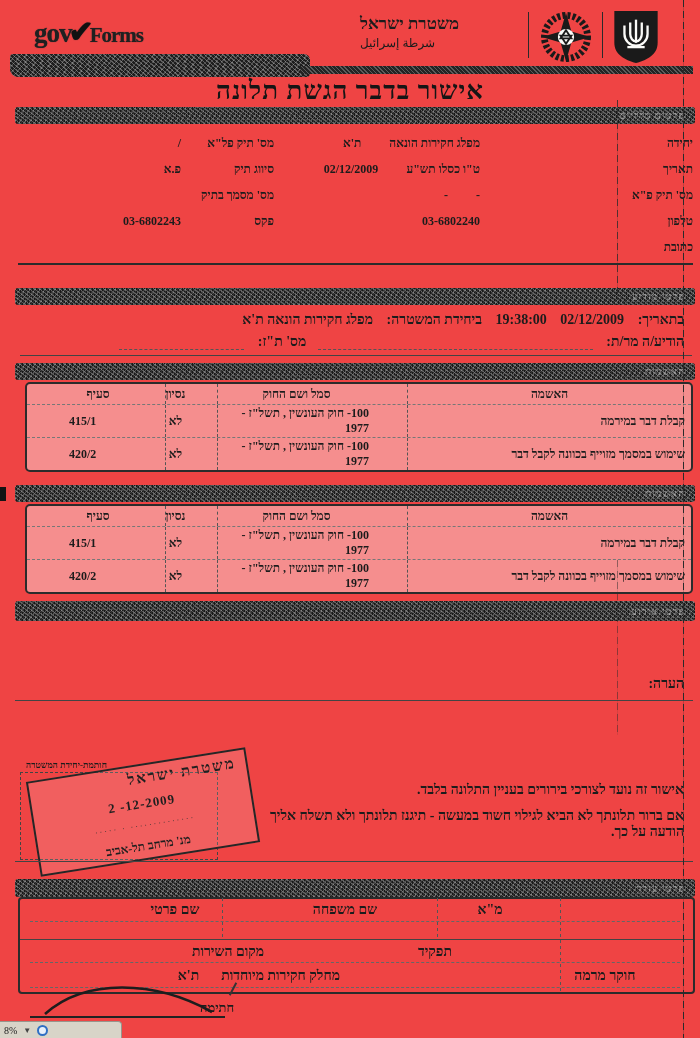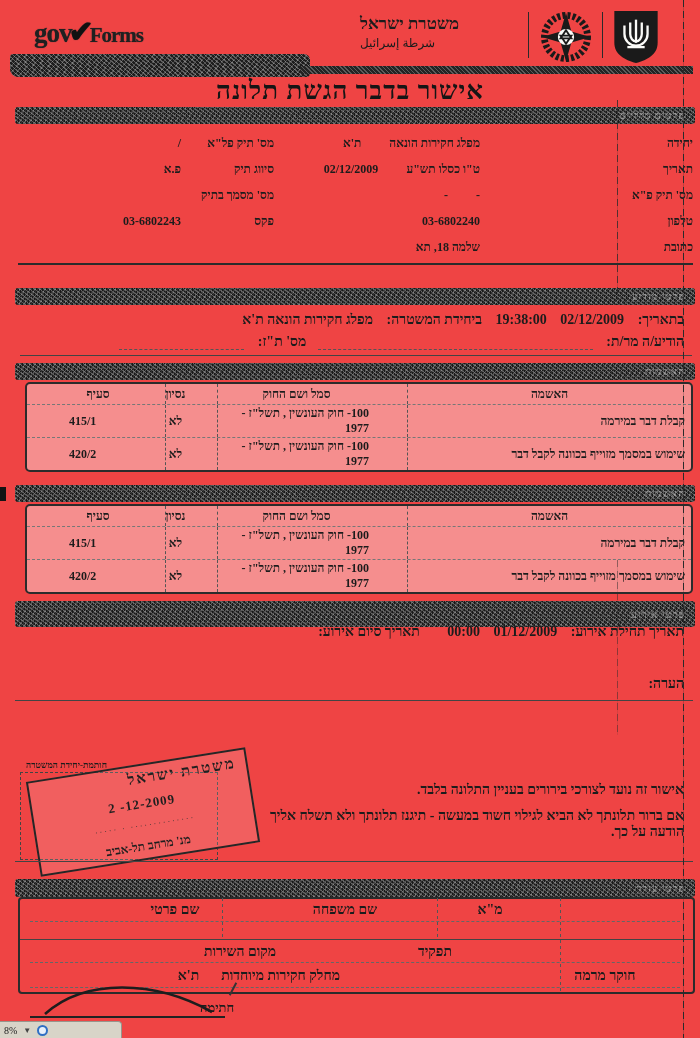--- a/index.html
+++ b/index.html
@@ -164,21 +164,20 @@
       <div class="v2"></div>
     </div>
     <div class="grow">
       <div class="l1">טלפון</div>
       <div class="v1"><span dir="ltr">03-6802240</span></div>
       <div class="l2">פקס</div>
       <div class="v2" dir="ltr" style="text-align:right;">03-6802243</div>
     </div>
     <div class="grow">
       <div class="l1">כתובת</div>
-      <div class="v1"><span>שלמה 18, תא</span></div>
       <div class="l2"></div>
       <div class="v2"></div>
     </div>
   </div>
   <div class="hline" style="left:18px;top:263px;width:675px;"></div>
 
   <div class="bar" style="top:288px;">
     <span>פרטי מודיע</span>
   </div>
   <div class="rline" style="top:312px;">
@@ -237,28 +236,22 @@
       <div class="csec" dir="ltr">415/1</div>
     </div>
     <div class="ch-row body">
       <div class="cname">שימוש במסמך מזוייף בכוונה לקבל דבר</div>
       <div class="claw">100- חוק העונשין , תשל"ז - 1977</div>
       <div class="catt">לא</div>
       <div class="csec" dir="ltr">420/2</div>
     </div>
   </div>
 
-  <div class="bar" style="top:601px;height:26px;">
+  <div class="bar" style="top:601px;height:20px;">
     <span>פרטי אירוע</span>
-  </div>
-  <div class="rline" style="top:624px;">
-    <span class="sp">תאריך תחילת אירוע:</span>
-    <span class="sp" dir="ltr">01/12/2009</span>
-    <span class="sp" dir="ltr">00:00</span>
-    <span class="sp" style="margin-right:14px;">תאריך סיום אירוע:</span>
   </div>
   <div class="rline" style="top:676px;">
     <span>הערה:</span>
   </div>
   <div class="hline thin" style="left:15px;top:700px;width:678px;"></div>
 
   <div class="stamp-caption">חותמת-יחידת המשטרה</div>
   <div class="stamp-dashed"></div>
   <div class="stamp">
     <div class="s1">משטרת ישראל</div>
@@ -273,21 +266,21 @@
   <div class="bar" style="top:879px;height:18px;">
     <span>פרטי עורך</span>
   </div>
   <div class="obox"></div>
   <div class="ocell" style="left:460px;top:902px;width:60px;">מ"א</div>
   <div class="ocell" style="left:285px;top:902px;width:120px;">שם משפחה</div>
   <div class="ocell" style="left:125px;top:902px;width:100px;">שם פרטי</div>
   <div class="dotted" style="left:30px;top:920px;width:650px;"></div>
   <div class="hline thin" style="left:20px;top:939px;width:673px;"></div>
   <div class="ocell" style="left:395px;top:944px;width:80px;">תפקיד</div>
-  <div class="ocell" style="left:180px;top:944px;width:120px;">מקום השירות</div>
+  <div class="ocell" style="left:168px;top:944px;width:120px;">מקום השירות</div>
   <div class="dotted" style="left:30px;top:961px;width:650px;"></div>
   <div class="ocell" style="left:550px;top:968px;width:110px;">חוקר מרמה</div>
   <div class="ocell" style="left:140px;top:968px;width:200px;text-align:right;">
     <span>מחלק חקירות מיוחדות</span><span style="margin-right:22px;">ת'א</span>
   </div>
   <div class="dotted" style="left:30px;top:986px;width:650px;"></div>
   <div class="vdash" style="left:560px;top:898px;height:95px;"></div>
   <div class="vdash" style="left:437px;top:898px;height:41px;"></div>
   <div class="vdash" style="left:222px;top:898px;height:41px;"></div>
 

